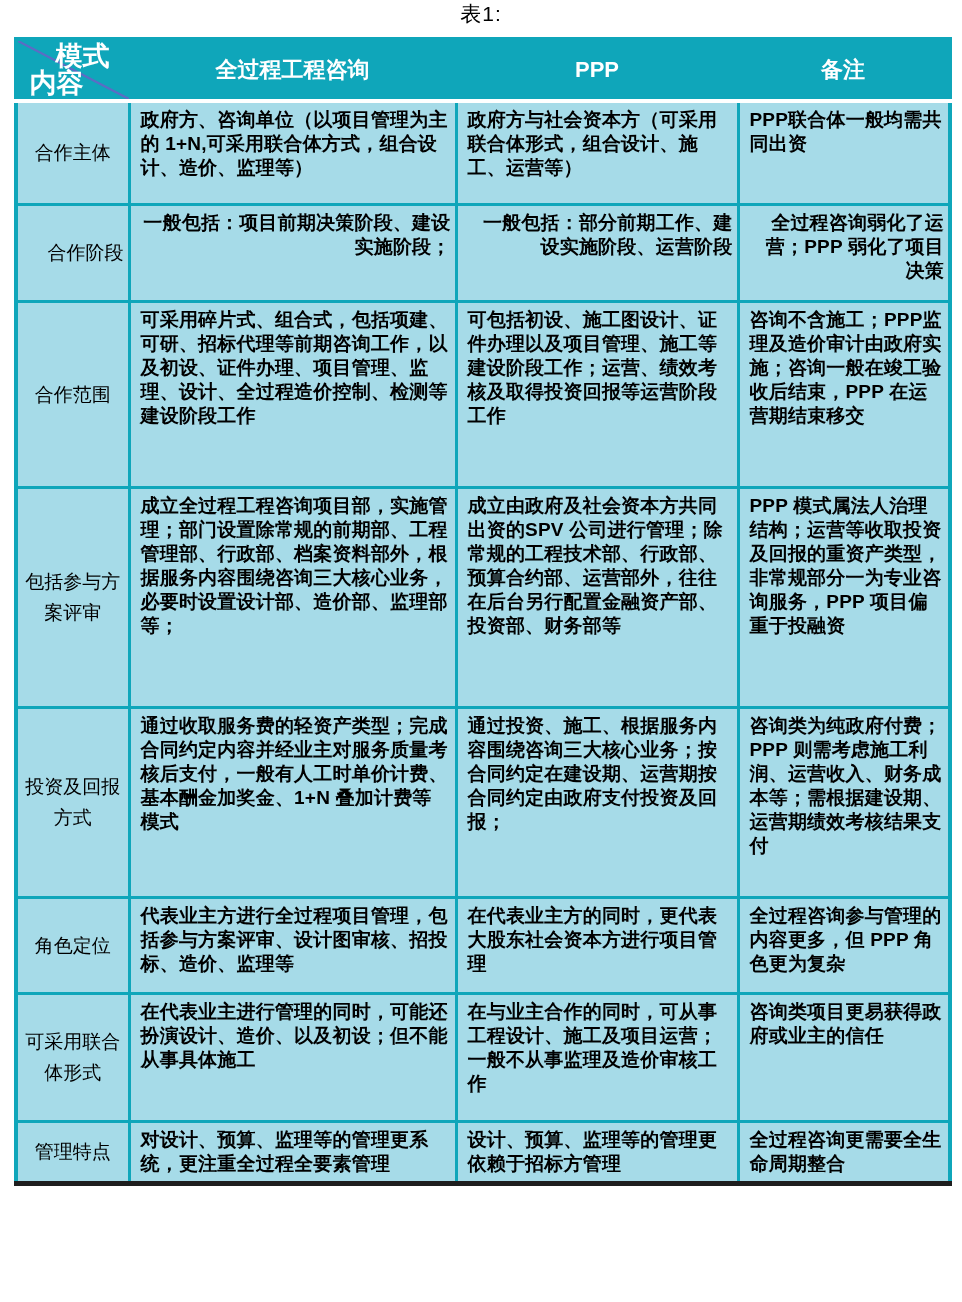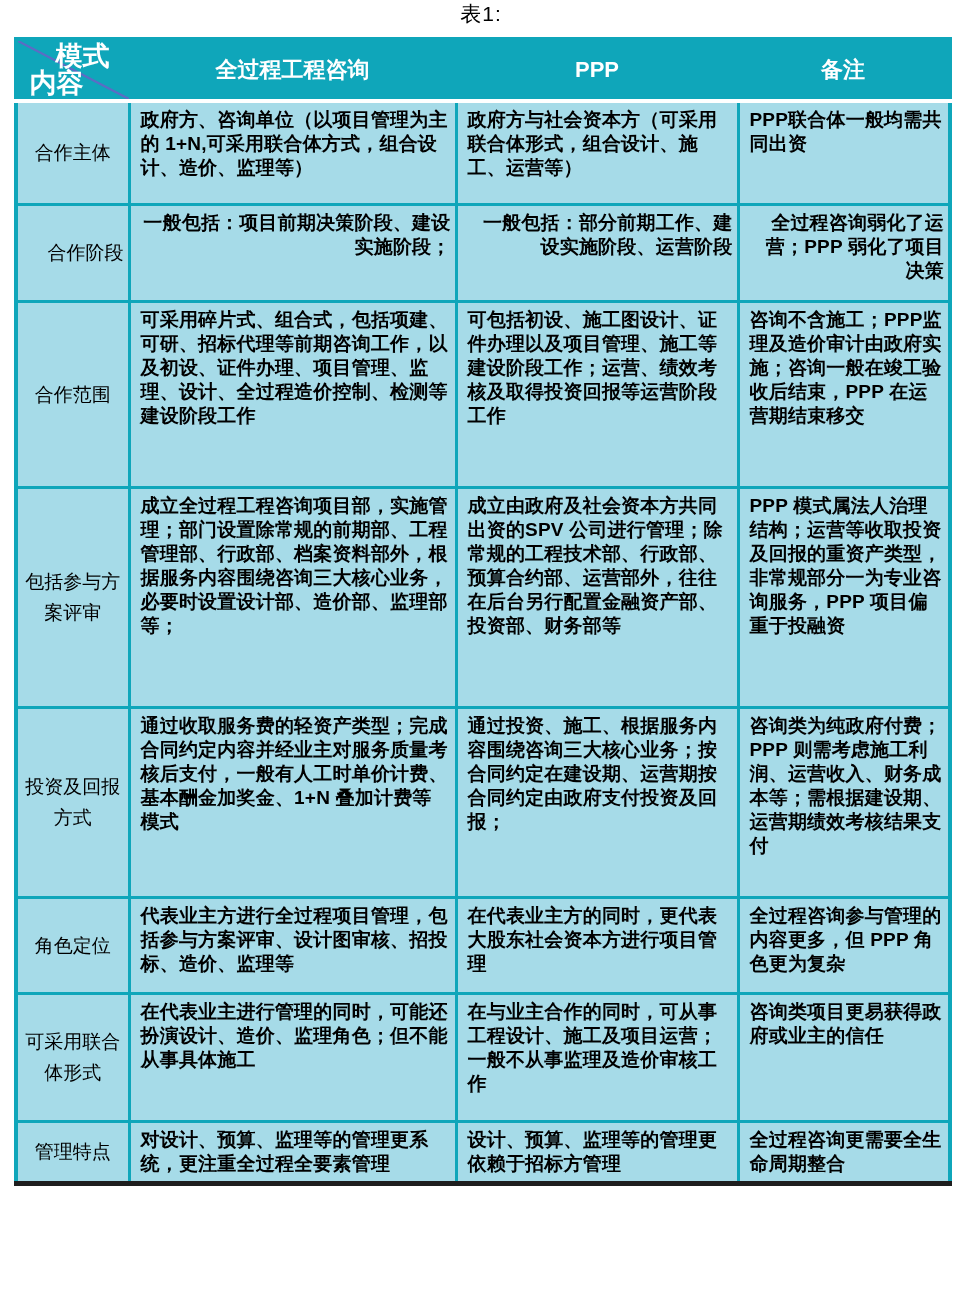--- a/index.html
+++ b/index.html
@@ -149,21 +149,21 @@
       <td>咨询类为纯政府付费；PPP 则需考虑施工利润、运营收入、财务成本等；需根据建设期、运营期绩效考核结果支付</td>
     </tr>
     <tr class="r6">
       <th class="rowhdr">角色定位</th>
       <td>代表业主方进行全过程项目管理，包括参与方案评审、设计图审核、招投标、造价、监理等</td>
       <td>在代表业主方的同时，更代表大股东社会资本方进行项目管理</td>
       <td>全过程咨询参与管理的内容更多，但 PPP 角色更为复杂</td>
     </tr>
     <tr class="r7">
       <th class="rowhdr">可采用联合体形式</th>
-      <td>在代表业主进行管理的同时，可能还扮演设计、造价、监理角色；但不能从事具体施工</td>
+      <td>在代表业主进行管理的同时，可能还扮演设计、造价、以及初设；但不能从事具体施工</td>
       <td>在与业主合作的同时，可从事工程设计、施工及项目运营；一般不从事监理及造价审核工作</td>
       <td>咨询类项目更易获得政府或业主的信任</td>
     </tr>
     <tr class="r8">
       <th class="rowhdr">管理特点</th>
       <td>对设计、预算、监理等的管理更系统，更注重全过程全要素管理</td>
       <td>设计、预算、监理等的管理更依赖于招标方管理</td>
       <td>全过程咨询更需要全生命周期整合</td>
     </tr>
   </tbody>

